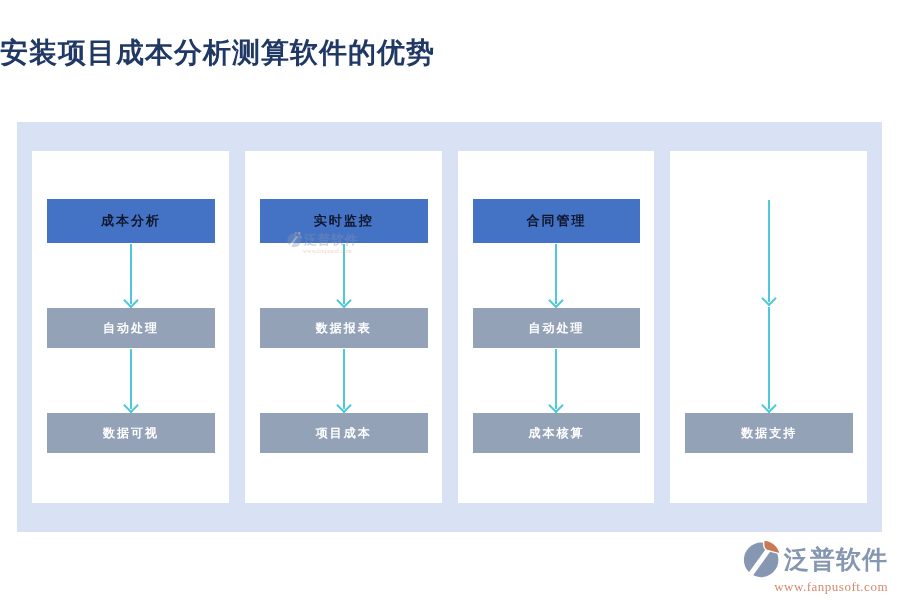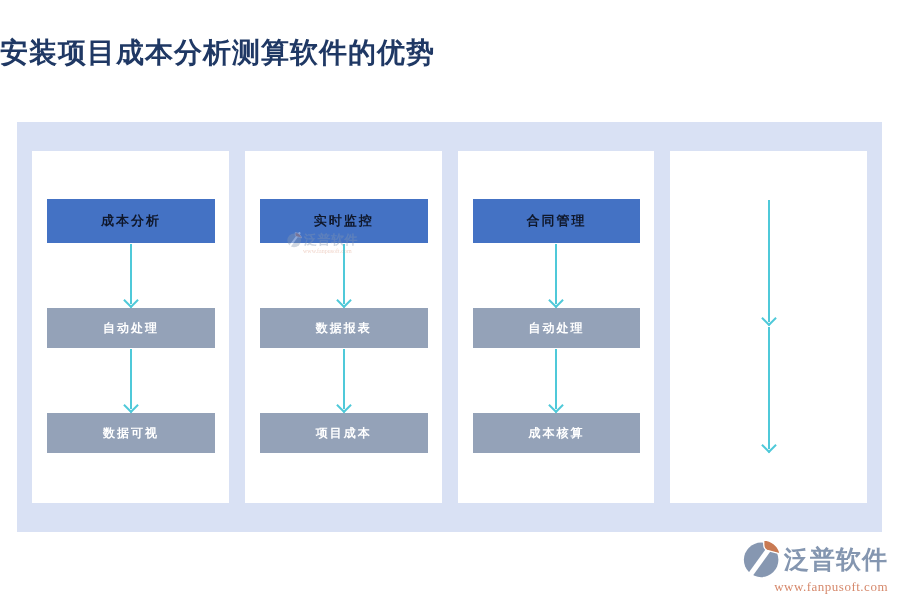--- a/index.html
+++ b/index.html
@@ -136,20 +136,21 @@
     <div class="header-box">合同管理</div>
     <div class="arrow"></div>
     <div class="step-box">自动处理</div>
     <div class="arrow"></div>
     <div class="step-box">成本核算</div>
   </div>
 
   <div class="flow-card">
     <div class="arrow"></div>
     <div class="arrow"></div>
+    <div class="step-box">数据支持</div>
   </div>
 
 </div>
 
 <div class="watermark">
   <div class="row">
     <svg class="logo-svg" width="15" height="16" viewBox="0 0 44 46">
       <circle cx="21" cy="24" r="20" fill="#8697B1"></circle>
       <rect x="-6" y="21" width="56" height="6" fill="#ffffff" transform="rotate(-54 21 24)"></rect>
       <path d="M24 1 C33 1 41 8 43 17 L28 13 C25 12 24 9 24 6 Z" fill="#C97A53" stroke="#ffffff" stroke-width="1.5"></path>

